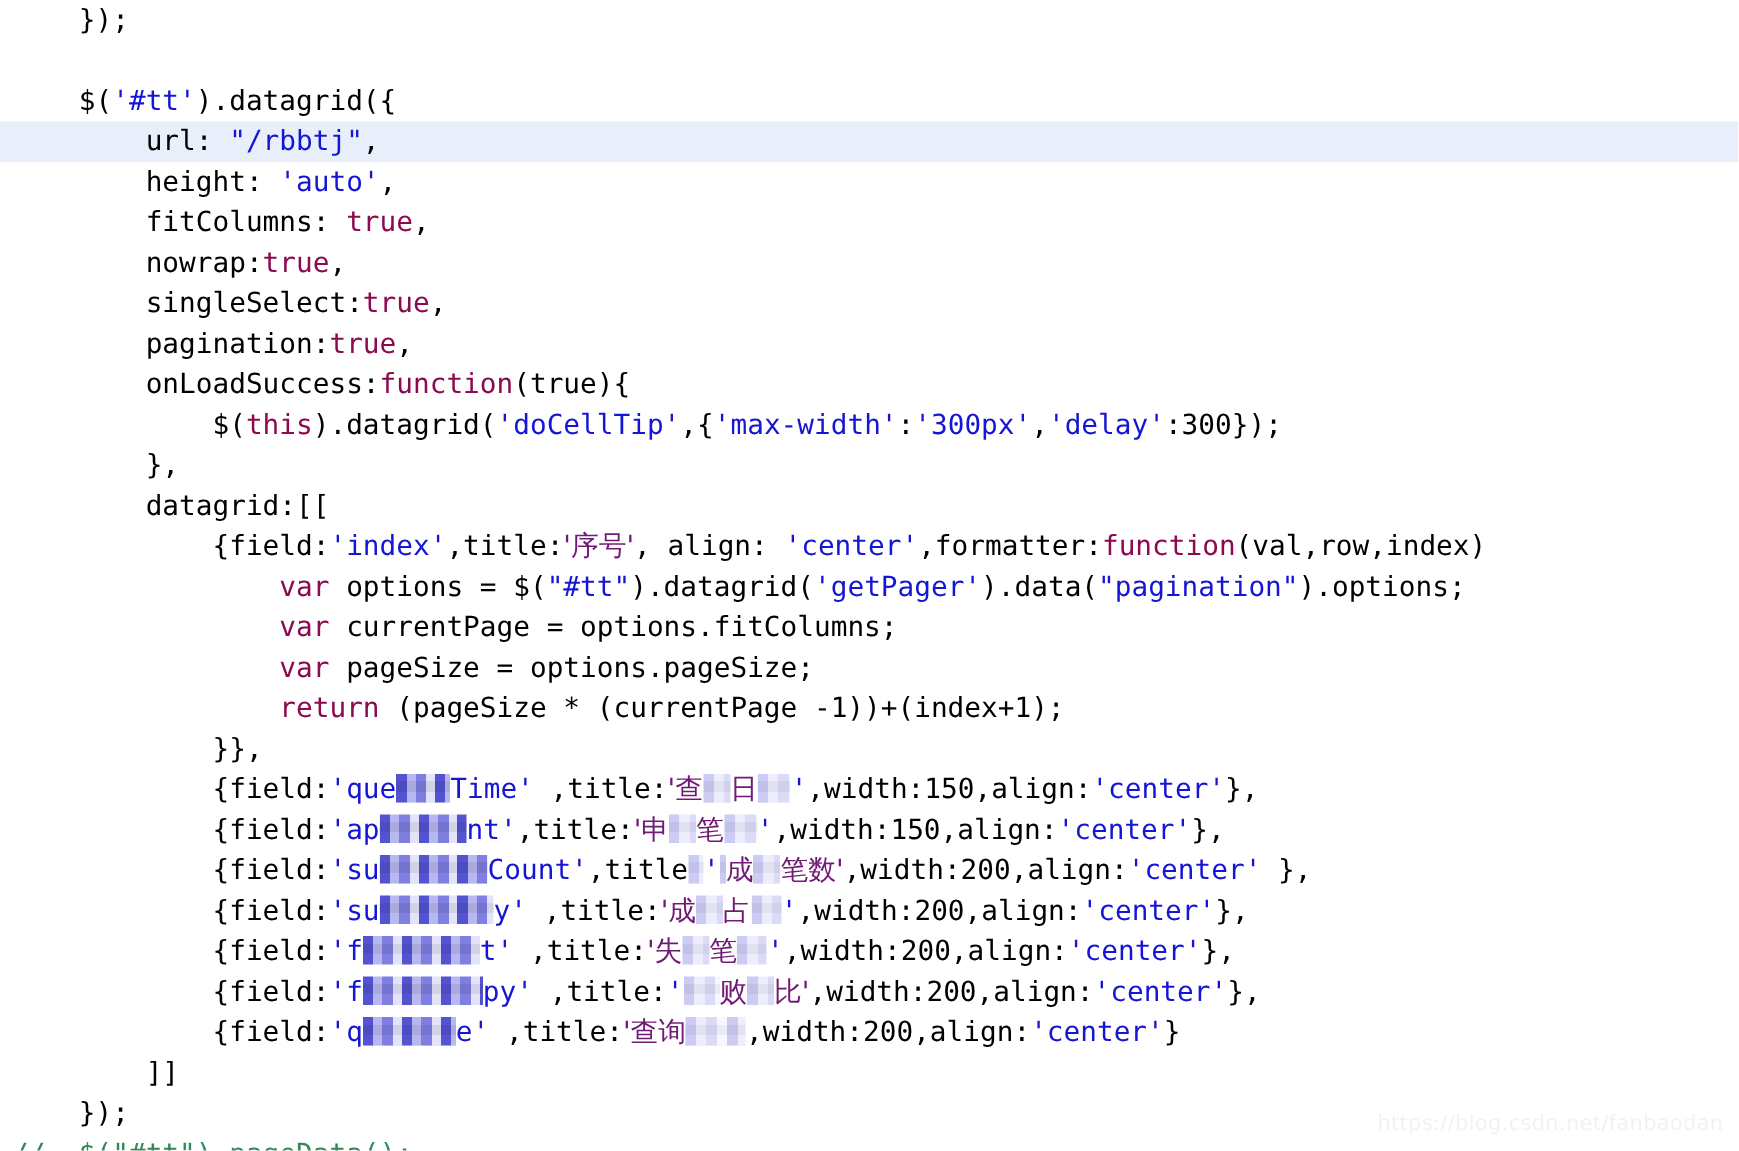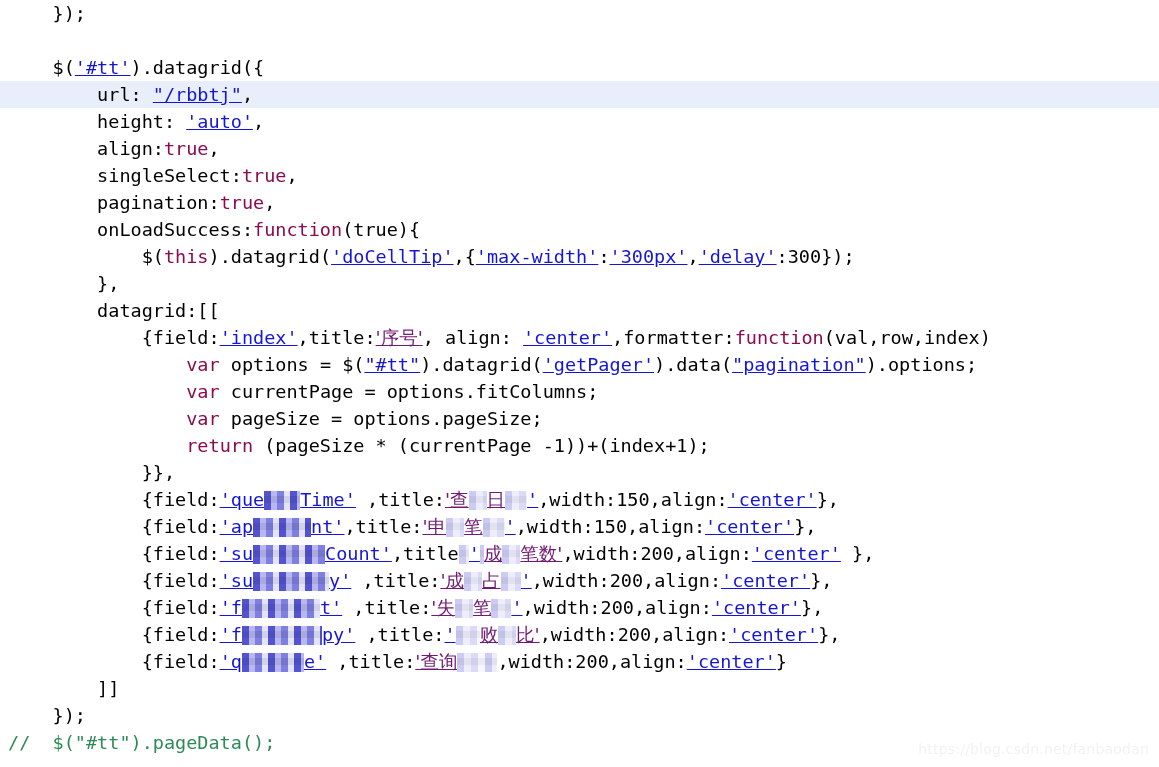--- a/index.html
+++ b/index.html
@@ -36,21 +36,21 @@
   .code-line.highlight {
     background: #e8effa;
   }
   .code-line .ln-inner {
     display: block;
     padding-left: 8px;
   }
 
   
   .tok-plain   { color: #000000; }
-  .tok-str     { color: #1515d5; text-decoration: underline; }
+  .tok-str     { color: #1515d5; }
   .tok-kw      { color: #8b0a50; }
   .tok-comment { color: #2e8b57; }
 
   
   .mosaic {
     display: inline-block;
     vertical-align: middle;
     position: relative;
     height: 19px;
     margin-bottom: 2px;
@@ -109,21 +109,22 @@
 </head>
 <body>
 
 <div id="code-viewport">
   <div id="code-lines">
       <div class="code-line"><span class="ln-inner"><span class="tok-plain">    });</span></span></div>
       <div class="code-line"><span class="ln-inner"><span class="tok-plain"></span></span></div>
       <div class="code-line"><span class="ln-inner"><span class="tok-plain">    $(</span><span class="tok-str">'#tt'</span><span class="tok-plain">).datagrid({</span></span></div>
       <div class="code-line highlight"><span class="ln-inner"><span class="tok-plain">        url: </span><span class="tok-str">"/rbbtj"</span><span class="tok-plain">,</span></span></div>
       <div class="code-line"><span class="ln-inner"><span class="tok-plain">        height: </span><span class="tok-str">'auto'</span><span class="tok-plain">,</span></span></div>
-      <div class="code-line"><span class="ln-inner"><span class="tok-plain">        align:</span><span class="tok-kw">true</span><span class="tok-plain">,</span></span></div>
+      <div class="code-line"><span class="ln-inner"><span class="tok-plain">        fitColumns: </span><span class="tok-kw">true</span><span class="tok-plain">,</span></span></div>
+      <div class="code-line"><span class="ln-inner"><span class="tok-plain">        nowrap:</span><span class="tok-kw">true</span><span class="tok-plain">,</span></span></div>
       <div class="code-line"><span class="ln-inner"><span class="tok-plain">        singleSelect:</span><span class="tok-kw">true</span><span class="tok-plain">,</span></span></div>
       <div class="code-line"><span class="ln-inner"><span class="tok-plain">        pagination:</span><span class="tok-kw">true</span><span class="tok-plain">,</span></span></div>
       <div class="code-line"><span class="ln-inner"><span class="tok-plain">        onLoadSuccess:</span><span class="tok-kw">function</span><span class="tok-plain">(true){</span></span></div>
       <div class="code-line"><span class="ln-inner"><span class="tok-plain">            $(</span><span class="tok-kw">this</span><span class="tok-plain">).datagrid(</span><span class="tok-str">'doCellTip'</span><span class="tok-plain">,{</span><span class="tok-str">'max-width'</span><span class="tok-plain">:</span><span class="tok-str">'300px'</span><span class="tok-plain">,</span><span class="tok-str">'delay'</span><span class="tok-plain">:300});</span></span></div>
       <div class="code-line"><span class="ln-inner"><span class="tok-plain">        },</span></span></div>
       <div class="code-line"><span class="ln-inner"><span class="tok-plain">        datagrid:[[</span></span></div>
       <div class="code-line"><span class="ln-inner"><span class="tok-plain">            {field:</span><span class="tok-str">'index'</span><span class="tok-plain">,title:</span><span class="tok-str cjk">'序号'</span><span class="tok-plain">, align: </span><span class="tok-str">'center'</span><span class="tok-plain">,formatter:</span><span class="tok-kw">function</span><span class="tok-plain">(val,row,index)</span></span></div>
       <div class="code-line"><span class="ln-inner"><span class="tok-plain">                </span><span class="tok-kw">var</span><span class="tok-plain"> options = $(</span><span class="tok-str">"#tt"</span><span class="tok-plain">).datagrid(</span><span class="tok-str">'getPager'</span><span class="tok-plain">).data(</span><span class="tok-str">"pagination"</span><span class="tok-plain">).options;</span></span></div>
       <div class="code-line"><span class="ln-inner"><span class="tok-plain">                </span><span class="tok-kw">var</span><span class="tok-plain"> currentPage = options.fitColumns;</span></span></div>
       <div class="code-line"><span class="ln-inner"><span class="tok-plain">                </span><span class="tok-kw">var</span><span class="tok-plain"> pageSize = options.pageSize;</span></span></div>

